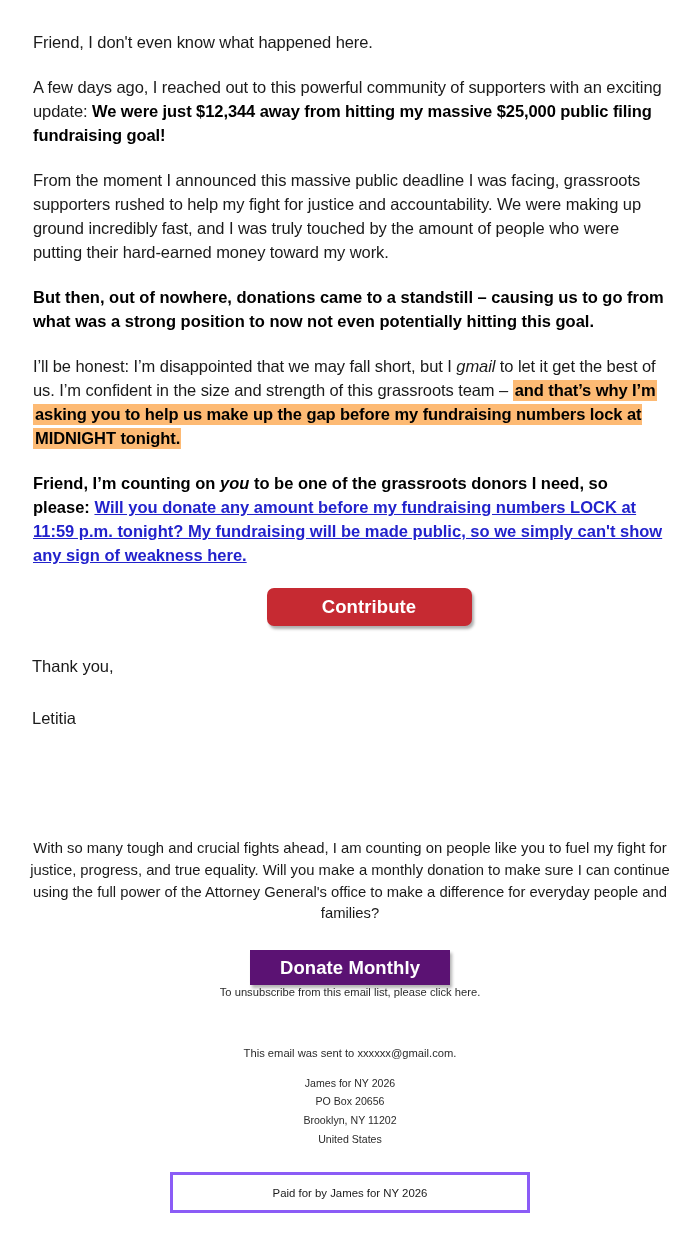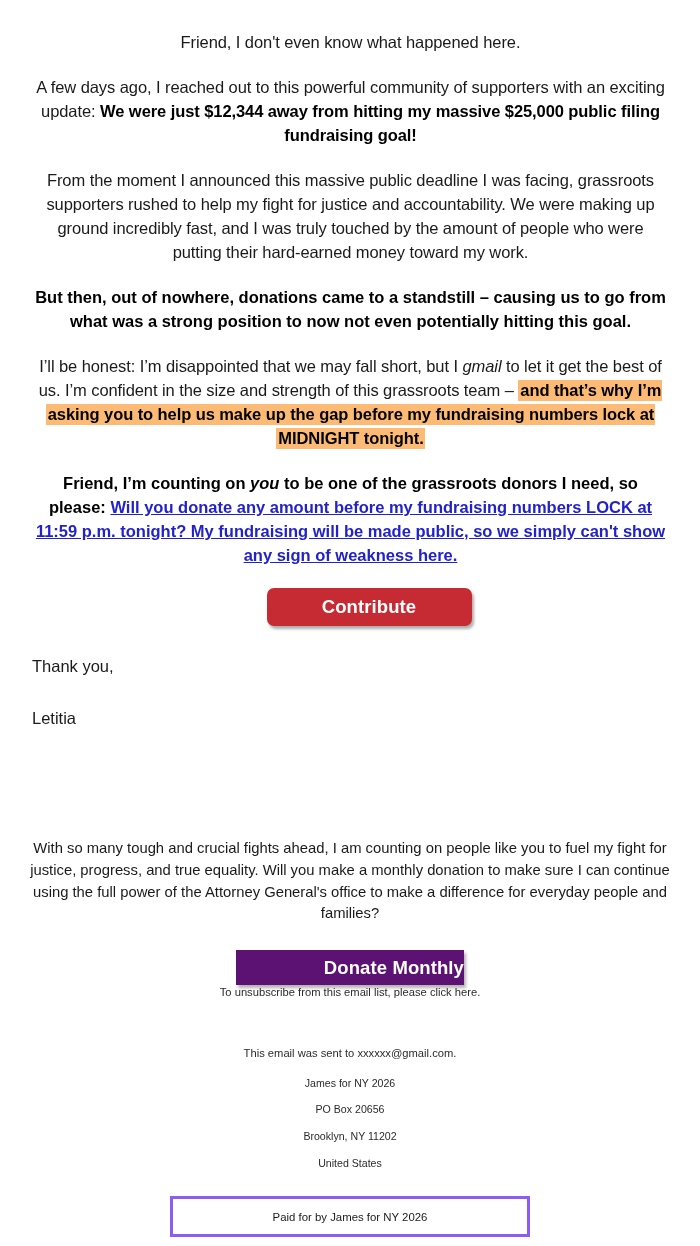--- a/index.html
+++ b/index.html
@@ -18,21 +18,20 @@
 
   .email-wrap {
     width: 700px;
     box-sizing: border-box;
     padding: 0;
   }
 
   
   .letter {
     padding: 30px 32px 0 33px;
-    text-align: center;
   }
 
   .para {
     font-size: 16.5px;
     line-height: 1.455;
     color: #1a1a1a;
     margin: 0 0 21px 0;
     letter-spacing: -0.08px;
   }
 
@@ -81,28 +80,28 @@
     box-shadow: 2px 3px 3px rgba(0,0,0,0.32);
     border: none;
     padding: 0;
     font-family: "Liberation Sans", sans-serif;
     cursor: pointer;
     letter-spacing: 0.1px;
     margin-left: 38px;
   }
   .btn-monthly {
     display: inline-block;
-    width: 228px;
+    width: 200px;
     height: 35px;
     line-height: 35px;
     background: #5b1273;
     color: #ffffff;
     font-size: 18.5px;
     font-weight: bold;
-    text-align: right;
+    text-align: center;
     border-radius: 0;
     box-shadow: 2px 3px 3px rgba(0,0,0,0.30);
     border: none;
     padding: 0;
     font-family: "Liberation Sans", sans-serif;
     cursor: pointer;
     letter-spacing: 0.1px;
   }
 
   .after-btn { padding: 0 32px; }
@@ -134,21 +133,21 @@
   .footer-small {
     font-size: 11.2px;
     line-height: 1.42;
     color: #2b2b2b;
     margin: 0;
   }
   .footer-addr {
     font-size: 10.6px;
     line-height: 1.38;
     color: #2b2b2b;
-    margin: 12px;
+    margin: 4px;
   }
   .disclaimer-box {
     width: 360px;
     margin: 0 auto;
     border: 3px solid #8b5cf6;
     box-sizing: border-box;
     padding: 8px 4px 9px 4px;
     text-align: center;
   }
   .disclaimer-text {

